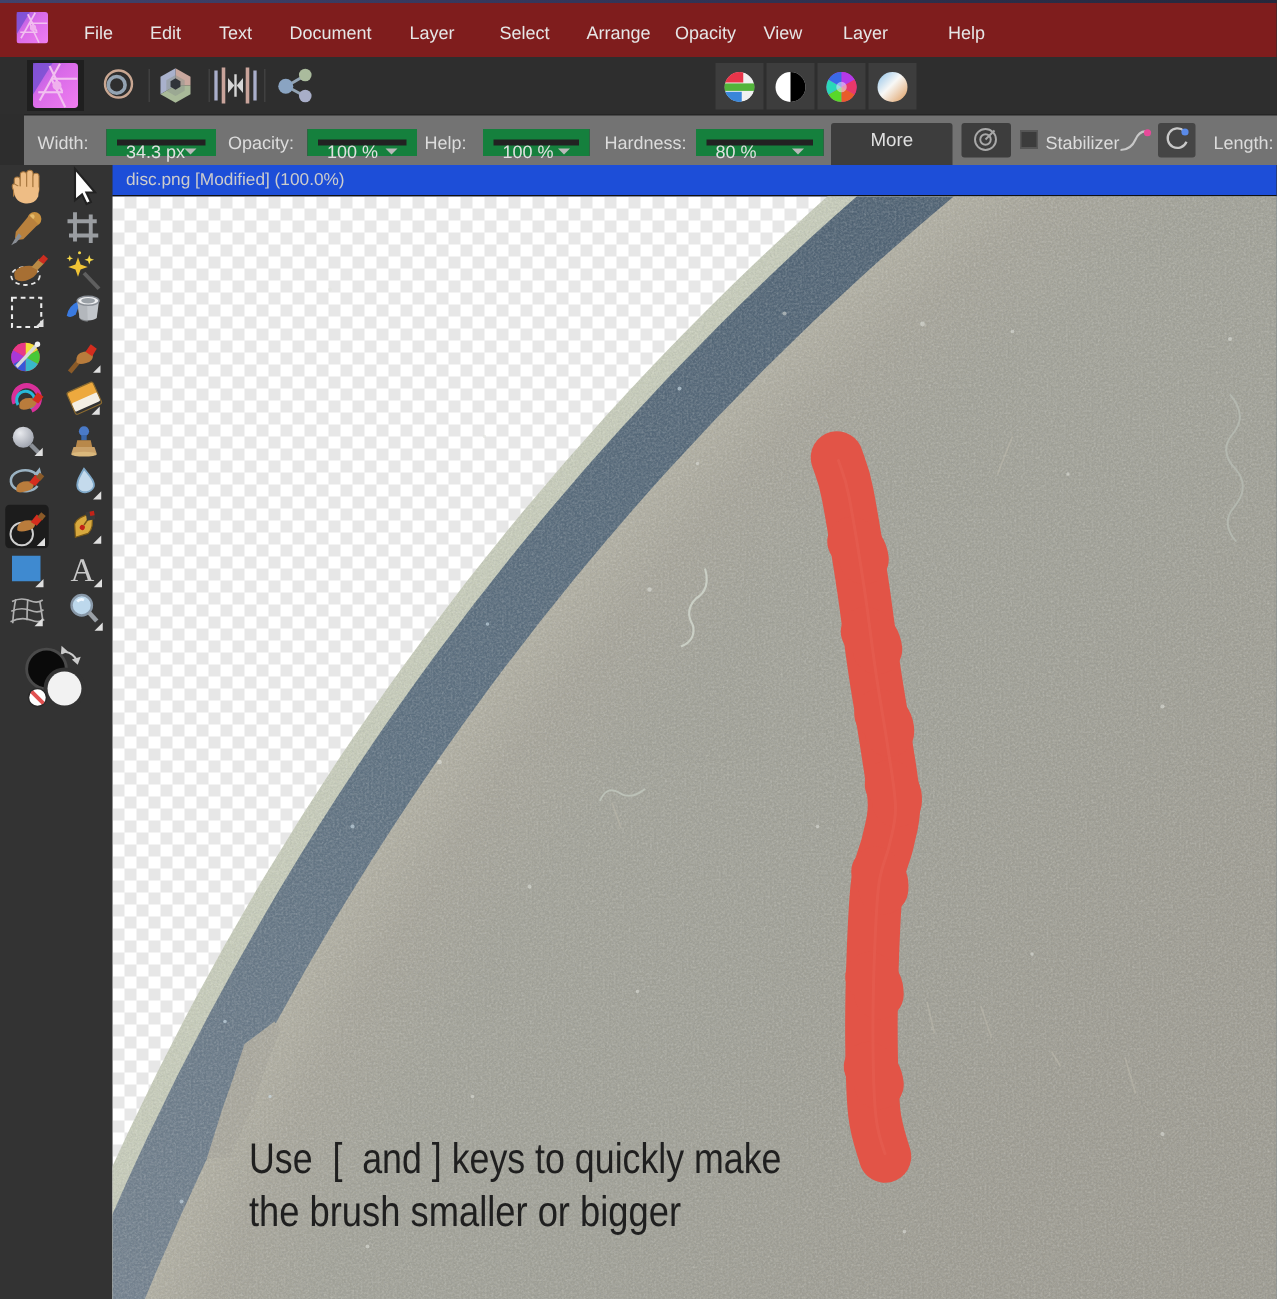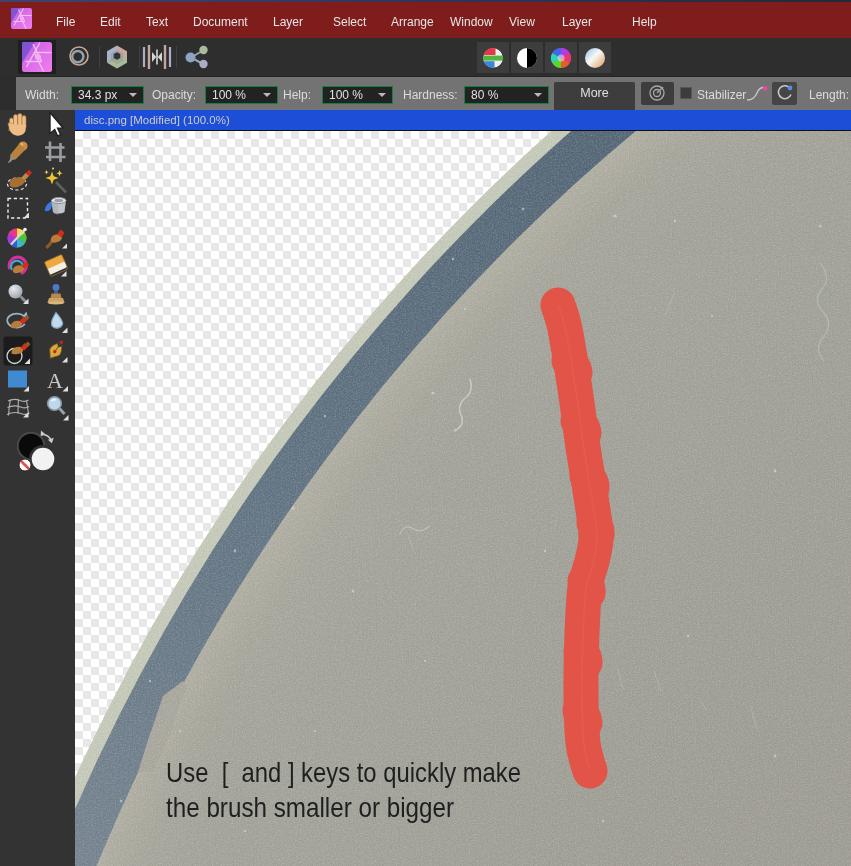--- a/index.html
+++ b/index.html
@@ -4,21 +4,21 @@
 <style>
   * { margin:0; padding:0; box-sizing:border-box; }
   html,body { width:851px; height:866px; overflow:hidden; background:#2d2d2d;
     font-family:"Liberation Sans", sans-serif; }
   #topstrip { position:absolute; left:0; top:0; width:851px; height:2px; background:linear-gradient(90deg,#41436c,#34365a 45%,#26283c); }
   #menubar { position:absolute; left:0; top:2px; width:851px; height:36px; background:#7f1d1d; }
   .menu { position:absolute; top:13px; font-size:12px; color:#e6e6e6; }
   #toolbar2 { position:absolute; left:0; top:38px; width:851px; height:38px; background:#2e2e2e; }
   #toolbar3 { position:absolute; left:16px; top:76px; width:851px; height:34px; background:#737373; border-top:1px solid #252525;padding-left:19px; }
   .lbl { position:absolute; font-size:12px; color:#dcdcdc; top:11px; }
-  .combo { position:absolute; top:9px; height:18px; background:#222222; border:1px solid #15803d;
+  .combo { position:absolute; top:9px; height:18px; background:#222222; border:7px solid #15803d;
            font-size:12px; color:#e0e0e0; line-height:16px; padding-left:6px; font-size:12px; }
   .combo .arr { position:absolute; right:6px; top:6px; width:0; height:0;
            border-left:4px solid transparent; border-right:4px solid transparent; border-top:4px solid #b9b9b9; }
   #leftpanel { position:absolute; left:0; top:110px; width:75px; height:756px; background:#333333; }
   #tabbar { position:absolute; left:75px; top:110px; width:776px; height:21px; background:#1d4ed8; border-bottom:1.5px solid #101010; }
   #tabtext { position:absolute; left:9px; top:4px; font-size:11.5px; color:#cccccc; }
   #canvas { position:absolute; left:75px; top:131px; width:776px; height:735px;
     background:
       conic-gradient(#e7e7e7 90deg, #ffffff 90deg 180deg, #e7e7e7 180deg 270deg, #ffffff 270deg);
     background-size:16px 16px; }
@@ -49,21 +49,21 @@
     </g>
     <circle cx="11" cy="10.5" r="2.1" fill="#f0b0ee"></circle>
   </svg>
   <span class="menu" style="left:56px">File</span>
   <span class="menu" style="left:100px">Edit</span>
   <span class="menu" style="left:146px">Text</span>
   <span class="menu" style="left:193px">Document</span>
   <span class="menu" style="left:273px">Layer</span>
   <span class="menu" style="left:333px">Select</span>
   <span class="menu" style="left:391px">Arrange</span>
-  <span class="menu" style="left:450px">Window</span>
+  <span class="menu" style="left:450px">Opacity</span>
   <span class="menu" style="left:509px">View</span>
   <span class="menu" style="left:562px">Layer</span>
   <span class="menu" style="left:632px">Help</span>
 </div>
 
 <div id="toolbar2">
   <div style="position:absolute;left:18px;top:2px;width:38px;height:34px;background:#1f1f1f"></div>
   <svg width="30" height="30" style="position:absolute;left:22px;top:4px">
     <defs>
         <linearGradient id="lg2" x1="0" y1="0" x2="1" y2="1">

